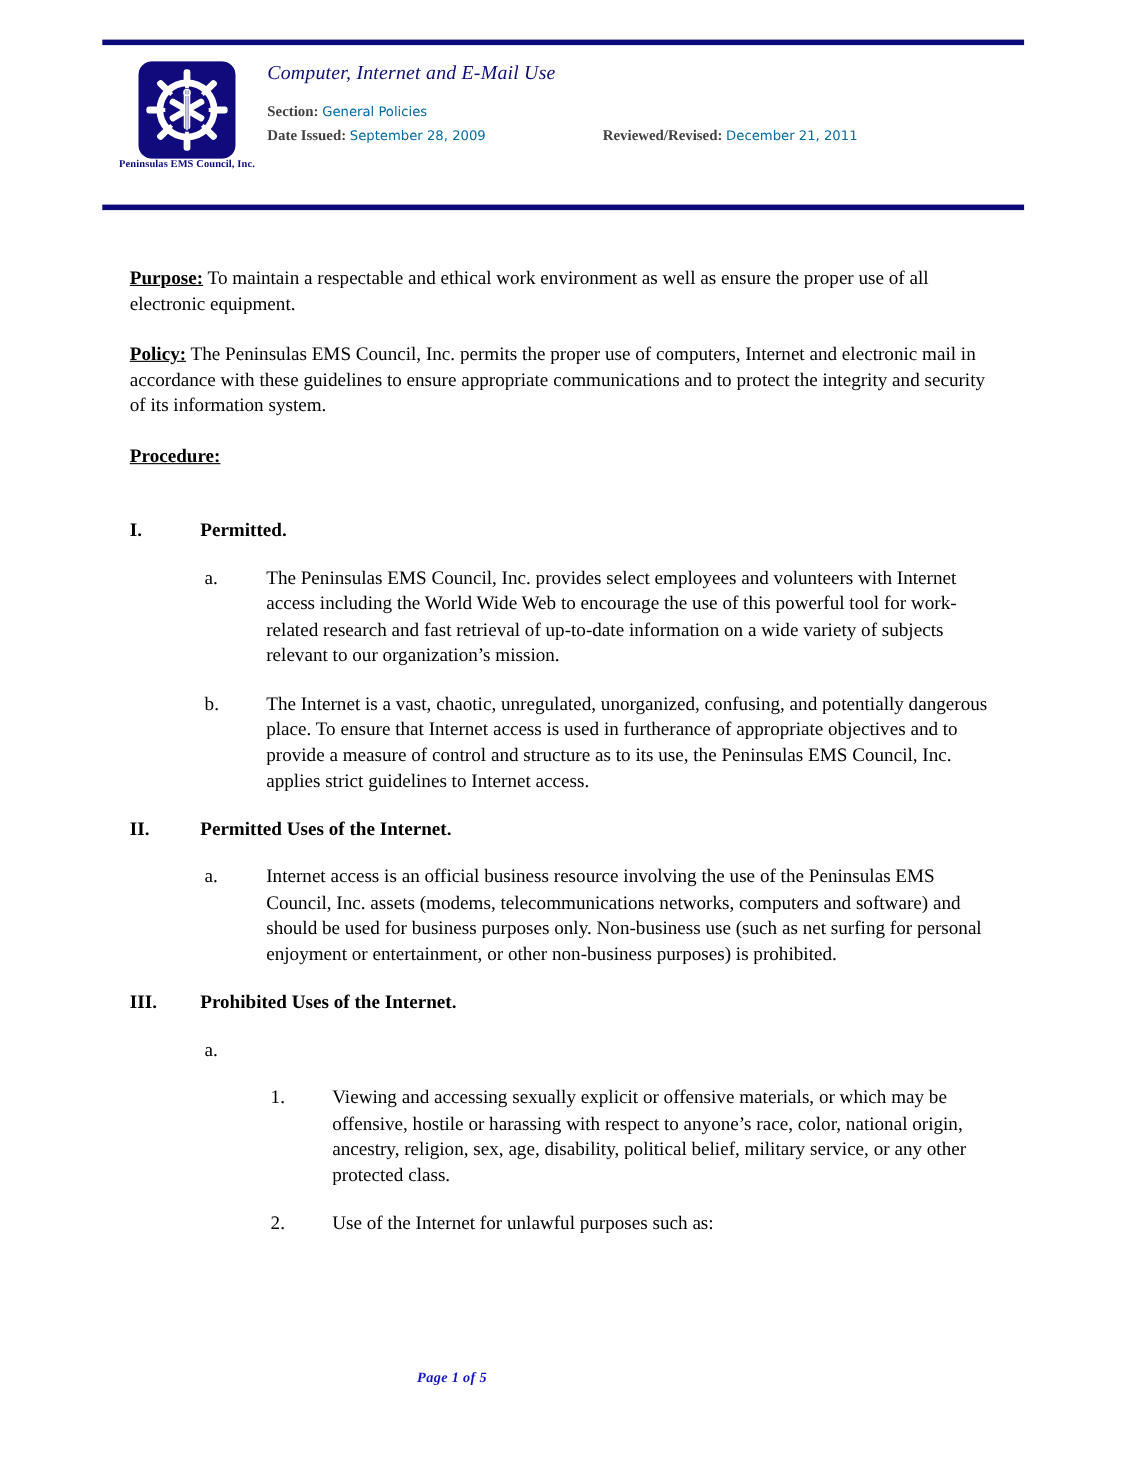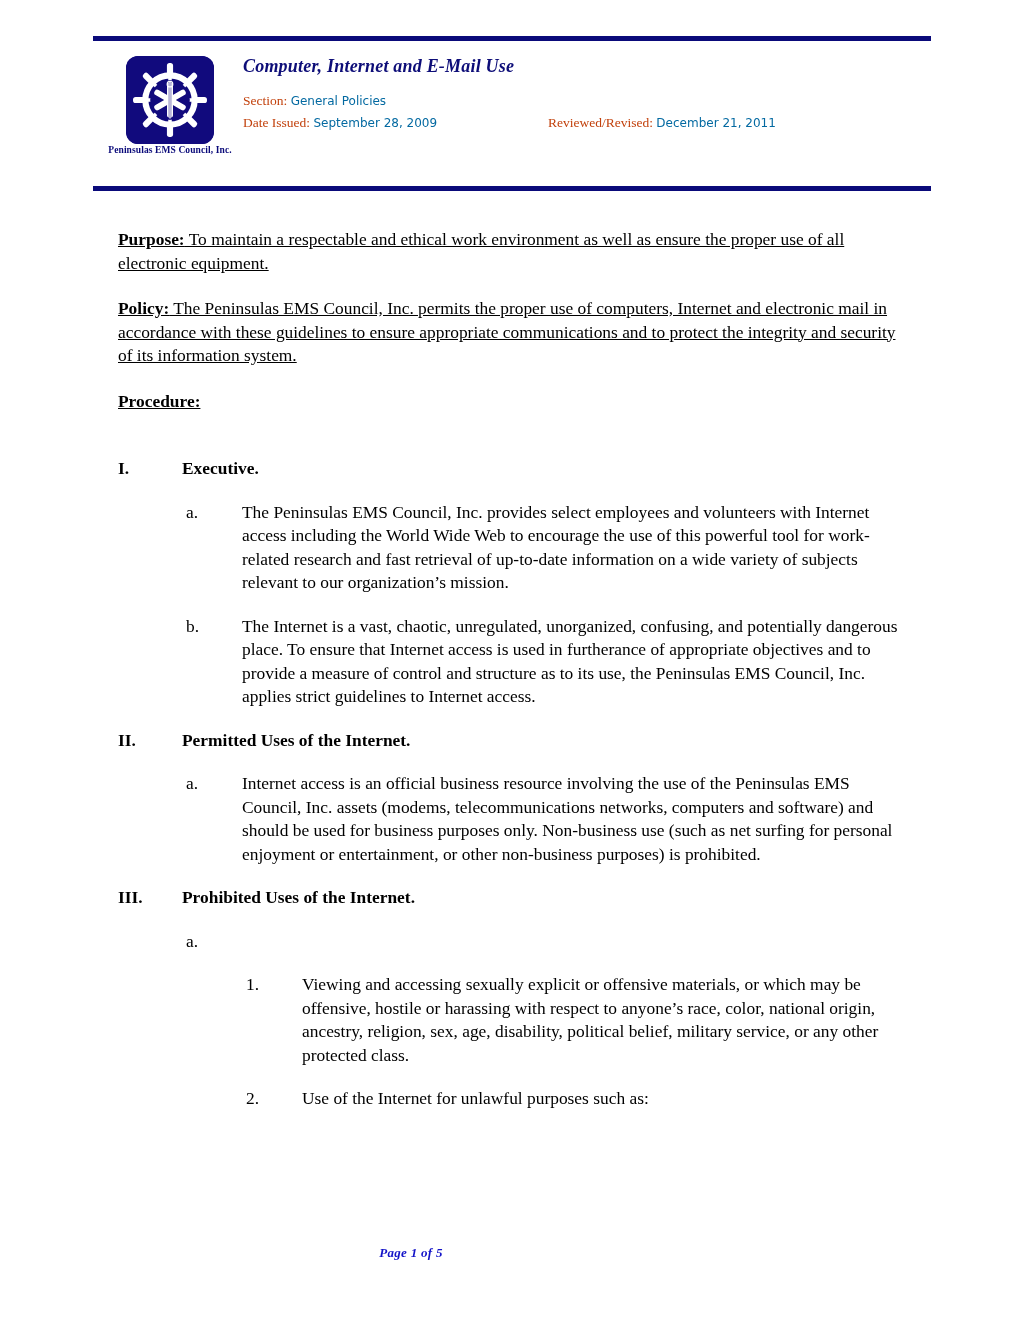--- a/index.html
+++ b/index.html
@@ -68,39 +68,39 @@
   }
 
   .header-text {
     position: absolute;
     left: 150px;
     top: 8px;
     right: 0;
   }
   .doc-title {
     font-family: "Liberation Serif", "DejaVu Serif", serif;
-    font-weight: bold;
+    font-weight: normal;
     font-style: italic;
     font-size: 18px;
     color: #0d0d78;
     letter-spacing: 0.2px;
     margin: 0 0 13px 0;
     white-space: nowrap;
   }
   .meta-line {
     font-size: 13.5px;
     line-height: 21px;
     white-space: nowrap;
     position: relative;
   }
   .meta-label {
     font-family: "Liberation Serif", "DejaVu Serif", serif;
-    font-weight: normal;
+    font-weight: bold;
     font-size: 13.5px;
-    color: #c2410c;
+    color: #404040;
   }
   .meta-value {
     font-family: "DejaVu Sans", "Liberation Sans", sans-serif;
     font-weight: normal;
     font-size: 12px;
     color: #0369a1;
   }
   .meta-right {
     position: absolute;
     left: 305px;
@@ -112,26 +112,25 @@
 
   
   .content {
     position: absolute;
     left: 118px;
     top: 228px;
     width: 790px;
   }
 
   p.para {
-    margin: 0 0 22px 0;
+    margin: 13px 0 22px 0;
     font-size: 17.4px;
     line-height: 23.5px;
     text-align: left;
     font-family: "Liberation Serif", "DejaVu Serif", serif;
-    text-decoration: underline;
   }
   .lead {
     font-weight: bold;
     text-decoration: underline;
   }
 
   .proc-head {
     margin: 0 0 22px 0;
     font-size: 17.4px;
     line-height: 23.5px;
@@ -273,21 +272,21 @@
 
     <p class="para"><span class="lead">Policy:</span><span> The Peninsulas EMS Council, Inc. permits the proper use of computers, Internet and electronic mail in accordance with these guidelines to ensure appropriate communications and to protect the integrity and security of its information system.</span></p>
 
     <div class="proc-head-wrap">
       <span class="proc-head">Procedure:</span>
     </div>
 
     <div class="section">
       <div class="section-head">
         <span class="section-num">I.</span>
-        <span class="section-title">Executive.</span>
+        <span class="section-title">Permitted.</span>
       </div>
       <div class="item level-a">
         <span class="item-marker">a.</span>
         <span class="item-text">The Peninsulas EMS Council, Inc. provides select employees and volunteers with Internet access including the World Wide Web to encourage the use of this powerful tool for work-related research and fast retrieval of up-to-date information on a wide variety of subjects relevant to our organization’s mission.</span>
       </div>
       <div class="item level-a">
         <span class="item-marker">b.</span>
         <span class="item-text">The Internet is a vast, chaotic, unregulated, unorganized, confusing, and potentially dangerous place.  To ensure that Internet access is used in furtherance of appropriate objectives and to provide a measure of control and structure as to its use, the Peninsulas EMS Council, Inc. applies strict guidelines to Internet access.</span>
       </div>
     </div>

